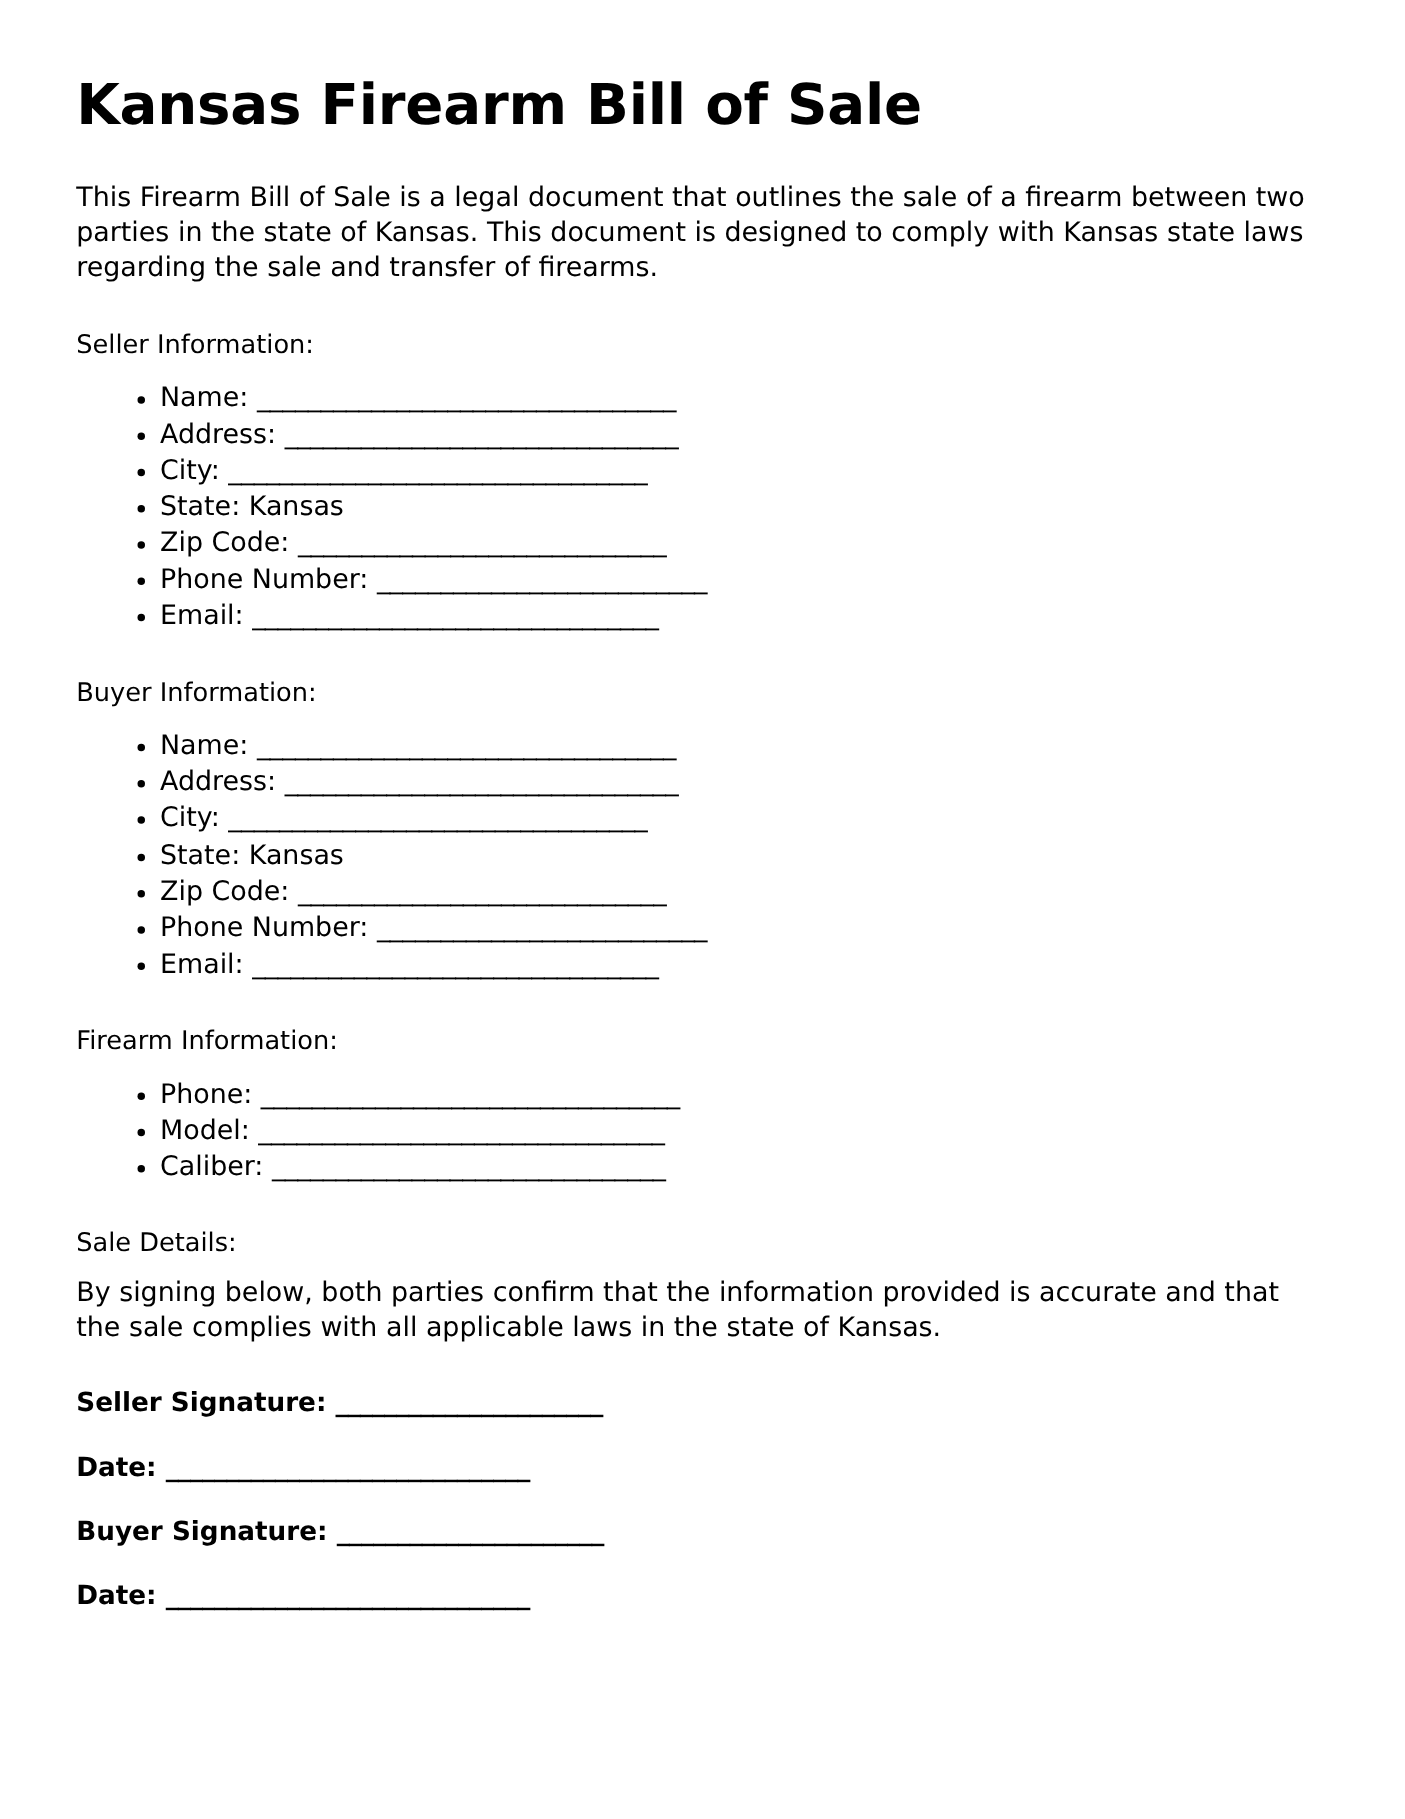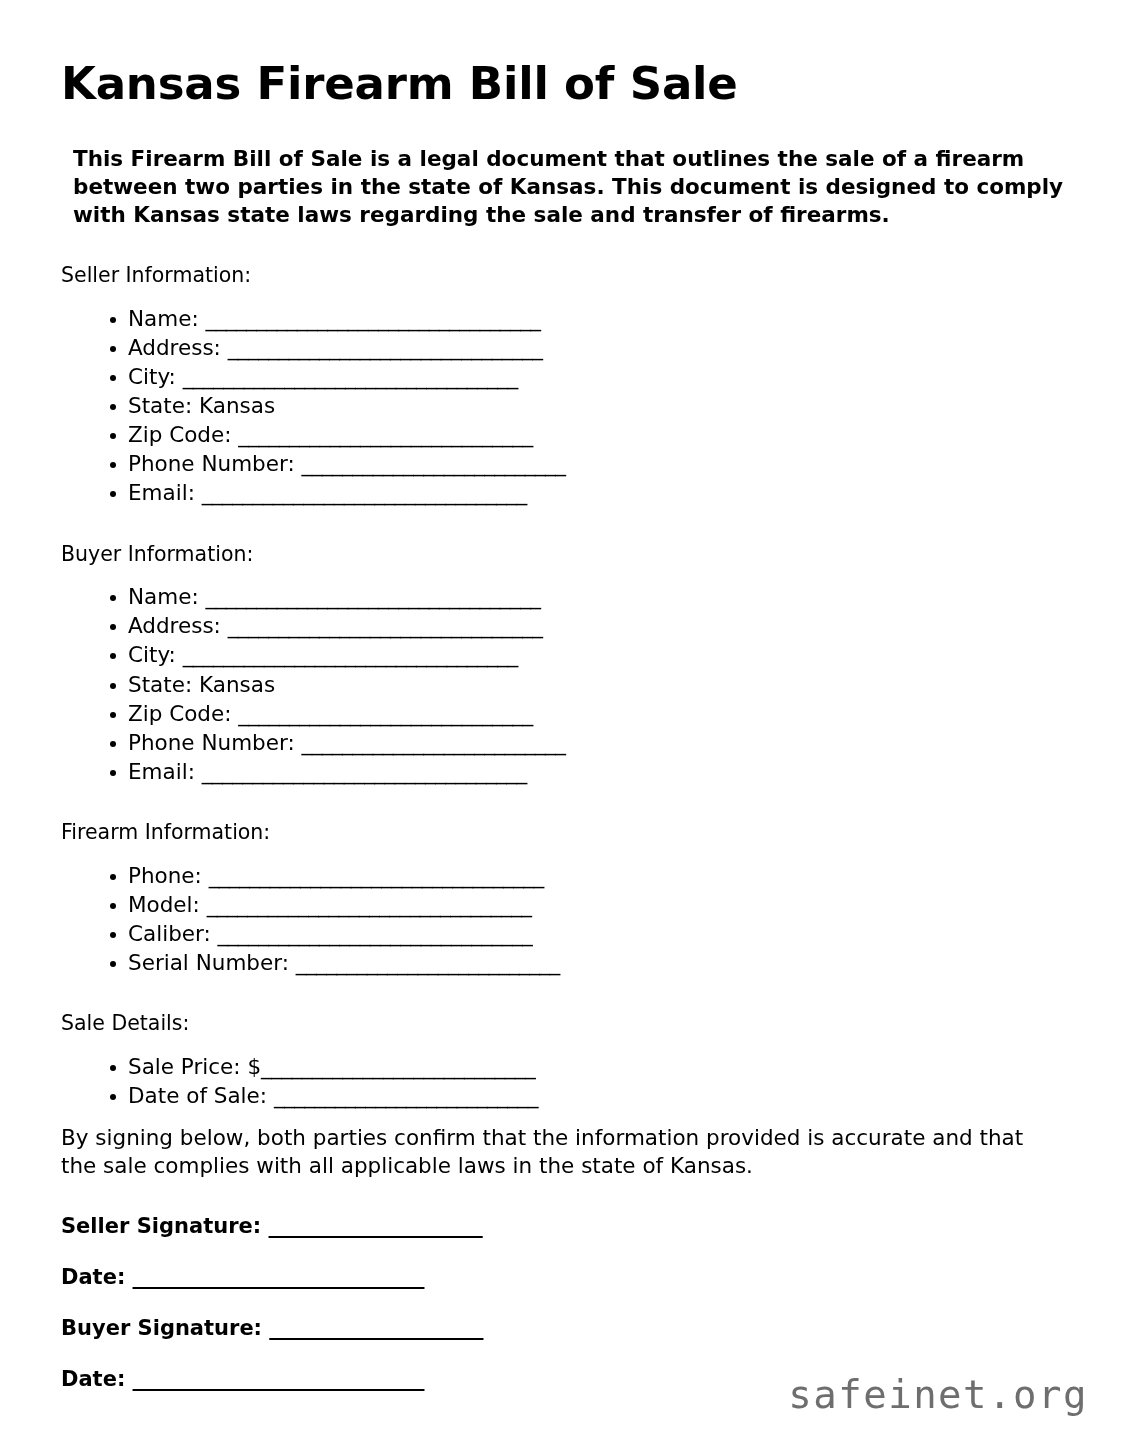--- a/index.html
+++ b/index.html
@@ -30,24 +30,23 @@
     font-weight: bold;
     letter-spacing: -0.2px;
     line-height: 1.05;
     margin: 0;
     padding: 0;
   }
 
   p.intro {
     font-size: 21.5px;
     line-height: 1.30;
-    margin: 12px;
+    margin: 0;
     padding: 0;
     width: 995px;
-    font-weight: bold;
   }
   .intro-wrap { margin-top: 38px; }
 
   h2.section-heading {
     font-size: 20.5px;
     font-weight: normal;
     margin: 0;
     padding: 0;
     line-height: 1.2;
   }
@@ -146,38 +145,32 @@
       <li><span>Email: </span><span class="blank">________________________________</span></li>
     </ul>
   </div>
 
   <div class="sec-gap">
     <h2 class="section-heading">Firearm Information:</h2>
     <ul class="field-list">
       <li><span>Phone: </span><span class="blank">_________________________________</span></li>
       <li><span>Model: </span><span class="blank">________________________________</span></li>
       <li><span>Caliber: </span><span class="blank">_______________________________</span></li>
-      <li><span>Serial Number: </span><span class="blank">__________________________</span></li>
     </ul>
   </div>
 
   <div class="sec-gap">
     <h2 class="section-heading">Sale Details:</h2>
-    <ul class="field-list">
-      <li><span>Sale Price: $</span><span class="blank">___________________________</span></li>
-      <li><span>Date of Sale: </span><span class="blank">__________________________</span></li>
-    </ul>
   </div>
 
   <div class="closing-wrap">
     <p class="closing">By signing below, both parties confirm that the information provided is accurate and that the sale complies with all applicable laws in the state of Kansas.</p>
   </div>
 
   <div class="sig-block">
     <div class="sig-line"><span>Seller Signature: </span><span class="blank">______________________</span></div>
     <div class="sig-line"><span>Date: </span><span class="blank">______________________________</span></div>
     <div class="sig-line"><span>Buyer Signature: </span><span class="blank">______________________</span></div>
     <div class="sig-line"><span>Date: </span><span class="blank">______________________________</span></div>
   </div>
 
-  <div class="watermark">safeinet.org</div>
 
 </div>
 
 </body></html>

